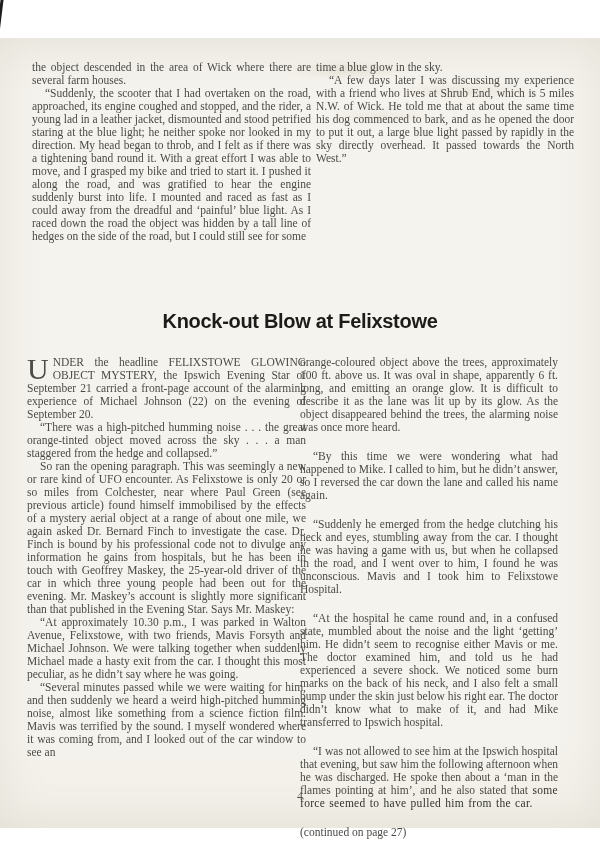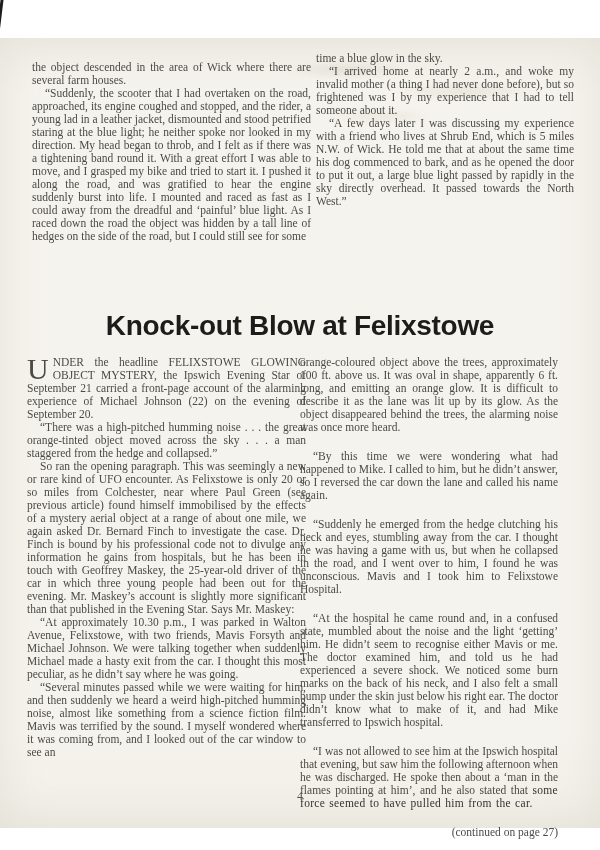--- a/index.html
+++ b/index.html
@@ -29,57 +29,56 @@
   }
   .col{
     position:absolute;
     font-size:11.5px;line-height:13px;
     color:var(--ink,#4b4a46);
     text-align:justify;
   }
   .col p{margin:0;}
   .col p.indent{text-indent:13px;}
   .col p.gap{margin-top:16px;}
-  .col p.center{text-align:right;text-indent:0;}
+  .col p.center{text-align:left;text-indent:0;}
   .col-tl{left:32px;top:61px;width:279px;}
-  .col-tr{left:316px;top:52px;width:258px;}
+  .col-tr{left:316px;top:61px;width:258px;}
   .col-al{left:27px;top:356px;width:279px;}
   .col-ar{left:300px;top:356px;width:258px;}
   .it{}
   .bd{font-weight:normal;color:#34332f;letter-spacing:0.3px;word-spacing:1px;}
   .dropcap{
     float:left;font-size:30px;line-height:24px;height:25px;
     padding:1px 4px 0 0;color:var(--ink,#4b4a46);
   }
   .headline{
     position:absolute;left:0;top:310px;width:600px;margin:0;
     text-align:center;
     font-family:"Liberation Sans", sans-serif;
-    font-weight:bold;font-size:28px;letter-spacing:-0.3px;
+    font-weight:bold;font-size:20px;letter-spacing:-0.3px;
     color:var(--headline_ink,#1d1c1a);
   }
   .pageno{
     position:absolute;left:0;top:789px;width:600px;
     text-align:center;font-size:12px;color:#55544f;
   }
 </style>
 </head>
 <body style="--paper: #f5f3ed; --ink: #4b4a46; --headline_ink: #1d1c1a;">
 
 <div class="scan"></div>
 <div class="corner-mark"></div>
 <div class="ghost"></div>
 
 <div class="col col-tl">
     <p><span>the object descended in the area of Wick where there are several farm houses.</span></p>
     <p class="indent"><span>“Suddenly, the scooter that I had overtaken on the road, approached, its engine coughed and stopped, and the rider, a young lad in a leather jacket, dismounted and stood petrified staring at the blue light; he neither spoke nor looked in my direction.  My head began to throb, and I felt as if there was a tightening band round it.  With a great effort I was able to move, and I grasped my bike and tried to start it.  I pushed it along the road, and was gratified to hear the engine suddenly burst into life.  I mounted and raced as fast as I could away from the dreadful and ‘painful’ blue light.  As I raced down the road the object was hidden by a tall line of hedges on the side of the road, but I could still see for some</span></p>
   </div>
 <div class="col col-tr">
     <p><span>time a blue glow in the sky.</span></p>
-    <p class="indent"><span>“I arrived home at nearly 2 a.m., and woke my invalid mother (a thing I had never done before), but so frightened was I by my experience that I had to tell someone about it.</span></p>
     <p class="indent"><span>“A few days later I was discussing my experience with a friend who lives at Shrub End, which is 5 miles N.W. of Wick.  He told me that at about the same time his dog commenced to bark, and as he opened the door to put it out, a large blue light passed by rapidly in the sky directly overhead.  It passed towards the North West.”</span></p>
   </div>
 
 <h1 class="headline">Knock-out Blow at Felixstowe</h1>
 
 <div class="col col-al">
     <p><span class="dropcap">U</span><span>NDER the headline FELIXSTOWE GLOWING OBJECT MYSTERY, the Ipswich </span><span class="it">Evening Star</span><span> of September 21 carried a front-page account of the alarming experience of Michael Johnson (22) on the evening of September 20.</span></p>
     <p class="indent"><span>“There was a high-pitched humming noise . . . the great orange-tinted object moved across the sky . . . a man staggered from the hedge and collapsed.”</span></p>
     <p class="indent"><span>So ran the opening paragraph.  This was seemingly a new or rare kind of UFO encounter.  As Felixstowe is only 20 or so miles from Colchester, near where Paul Green (see previous article) found himself immobilised by the effects of a mystery aerial object at a range of about one mile, we again asked Dr. Bernard Finch to investigate the case.  Dr. Finch is bound by his professional code not to divulge any information he gains from hospitals, but he has been in touch with Geoffrey Maskey, the 25-year-old driver of the car in which three young people had been out for the evening.  Mr. Maskey’s account is slightly more significant than that published in the </span><span class="it">Evening Star</span><span>.  Says Mr. Maskey:</span></p>
     <p class="indent"><span>“At approximately 10.30 p.m., I was parked in Walton Avenue, Felixstowe, with two friends, Mavis Forsyth and Michael Johnson.  We were talking together when suddenly Michael made a hasty exit from the car.  I thought this most peculiar, as he didn’t say where he was going.</span></p>

